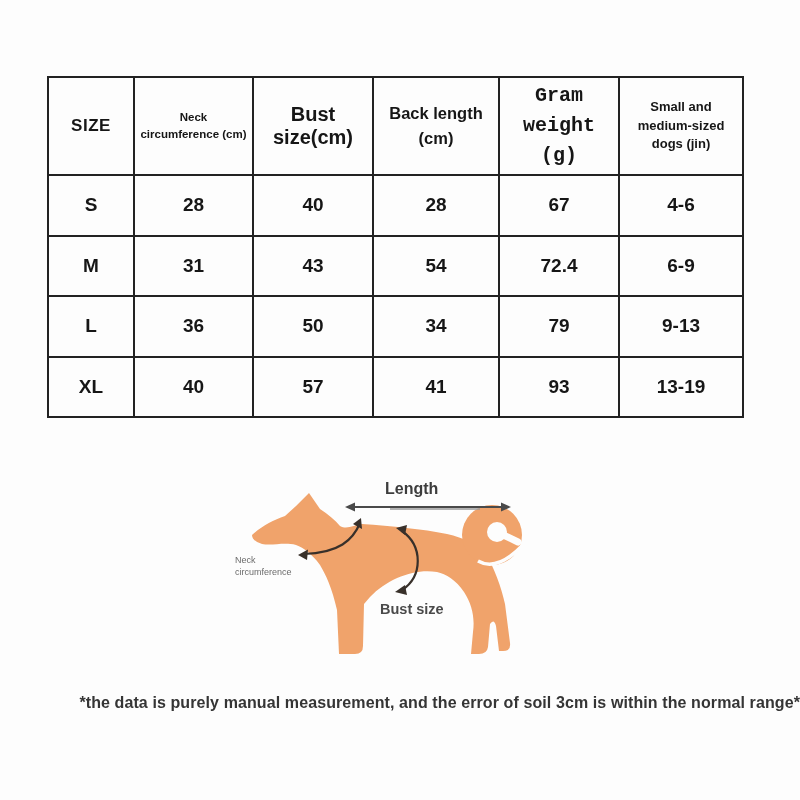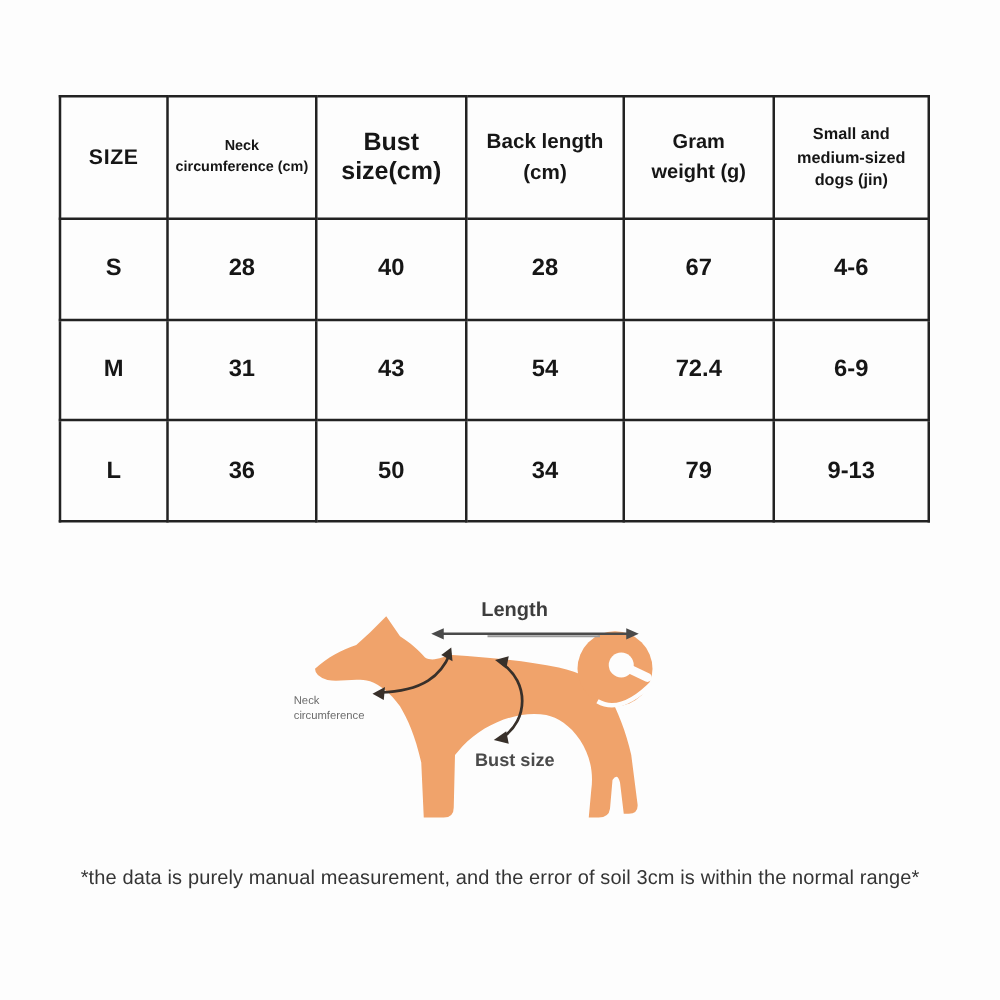--- a/index.html
+++ b/index.html
@@ -30,21 +30,21 @@
   col.c0 { width: 86px; }
   col.c1 { width: 119px; }
   col.c2 { width: 120px; }
   col.c3 { width: 126px; }
   col.c4 { width: 120px; }
   col.c5 { width: 124px; }
   th.h0 { font-size: 17px; letter-spacing: 0.5px; }
   th.h1 { font-size: 11.5px; line-height: 1.45; }
   th.h2 { font-size: 20px; border-radius: 6px; }
   th.h3 { font-size: 16.5px; line-height: 1.5; border-radius: 14px; }
-  th.h4 { font-size: 16px; line-height: 1.5; }
+  th.h4 { font-size: 20px; line-height: 1.5; font-family: Liberation Mono, monospace; }
   th.h5 { font-size: 13px;   line-height: 1.45; }
   .size-table td { font-size: 19px; }
 
   
   .diagram {
     position: absolute; left: 240px; top: 480px;
     width: 300px; height: 195px;
   }
   .diagram svg { position: absolute; left: 0; top: 0; }
   .diagram-label { position: absolute; text-align: left; }
@@ -58,22 +58,22 @@
     white-space: pre-line;
   }
   .bust-label {
     left: 140px; top: 121px; width: 80px;
     font-size: 14.5px; font-weight: bold; color: #4a4a4a;
   }
 
   
   .footnote {
     position: absolute; left: 0; top: 694px; width: 800px;
-    text-align: center;
-    font-size: 16px; font-weight: normal; color: #353535;
+    text-align: right;
+    font-size: 16px; font-weight: bold; color: #353535;
     letter-spacing: 0.1px;
   }
 </style>
 </head>
 <body>
 
 <div class="canvas">
 
   <table class="size-table">
     <colgroup>
@@ -116,20 +116,28 @@
         <td>72.4</td>
         <td>6-9</td>
       </tr>
       <tr>
         <td>L</td>
         <td>36</td>
         <td>50</td>
         <td>34</td>
         <td>79</td>
         <td>9-13</td>
+      </tr>
+      <tr>
+        <td>XL</td>
+        <td>40</td>
+        <td>57</td>
+        <td>41</td>
+        <td>93</td>
+        <td>13-19</td>
       </tr>
     </tbody>
   </table>
 
   <div class="diagram">
     <svg width="300" height="195" viewBox="0 0 300 195">
 
       <path d="M12 55
                C22 46 33 40 45 36
                L56 26 L69 13 L80 29

